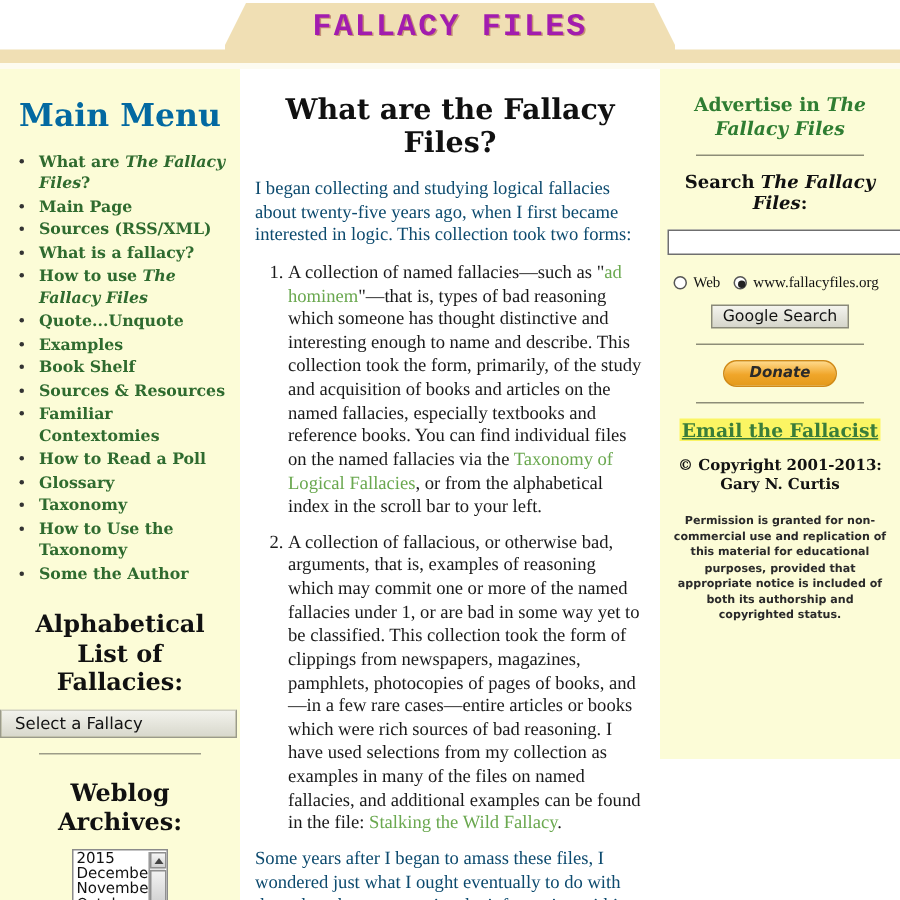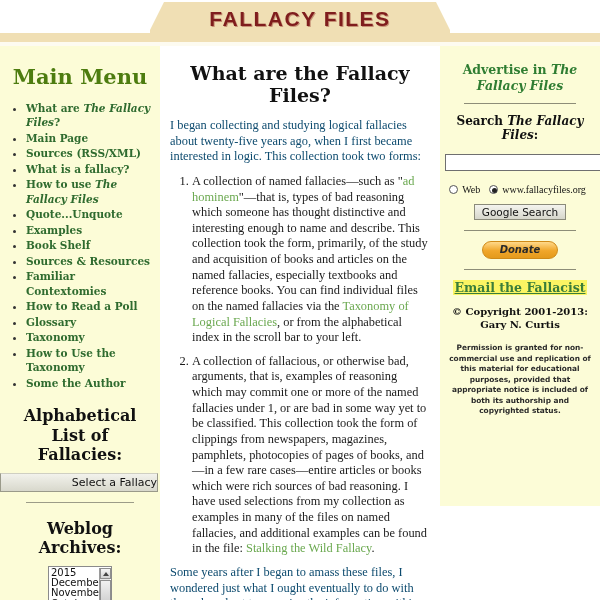--- a/index.html
+++ b/index.html
@@ -31,25 +31,25 @@
     background: #fdfbf0;
   }
   .tab {
     position: absolute; left: 150px; top: 2px; width: 300px; height: 40px;
     background: #f0dfb4;
     clip-path: polygon(14px 0, 286px 0, 300px 28px, 300px 40px, 0 40px, 0 28px);
   }
   .tab-title {
     position: absolute; left: 150px; top: 7px; width: 300px;
     text-align: center;
-    font-family: Liberation Sans, sans-serif;
+    font-family: Liberation Mono, monospace;
     font-weight: bold;
     font-size: 21px;
     letter-spacing: 1.5px;
-    color: #7f1d1d;
+    color: #a21caf;
     text-shadow: 1px 1px 0 rgba(120,0,0,.35);
   }
 
   
   .col-left {
     position: absolute; left: 0; top: 46px; width: 160px; height: 554px;
     background: #fcfcd7;
     overflow: hidden;
   }
   .col-main {
@@ -62,21 +62,21 @@
     background: #fcfcd7;
     overflow: hidden;
   }
 
   
   .menu-title {
     text-align: center;
     font-family: "DejaVu Serif", "Liberation Serif", serif;
     font-weight: bold;
     font-size: 21px;
-    color: #4d7c0f;
+    color: #0369a1;
     margin: 18px 0 12px 0;
   }
   ul.menu {
     margin: 0 4px 0 0; padding: 0 0 0 26px;
     list-style: disc;
   }
   ul.menu li {
     font-family: "DejaVu Serif", "Liberation Serif", serif;
     font-weight: bold;
     font-size: 10.5px;
@@ -99,23 +99,23 @@
   .select-fallacy {
     display: block;
     width: 158px; height: 19px;
     margin: 0 0 0 0;
     border: 1px solid #9a9a8a;
     border-top-color: #cfcfc2;
     background: linear-gradient(#f2f2ec, #d8d8cc);
     font-family: "DejaVu Sans", sans-serif;
     font-size: 11px;
     color: #111;
-    padding-left: 20px;
+    padding-left: 9px;
     line-height: 17px;
-    white-space: nowrap; overflow: hidden; text-align: right;
+    white-space: nowrap; overflow: hidden;
   }
   .hr-side {
     width: 108px; height: 0;
     border: 0; border-top: 1px solid #9c9c88;
     margin: 10px auto 4px auto;
   }
   .listbox-wrap {
     width: 64px; margin: 0 auto;
     position: relative;
   }

